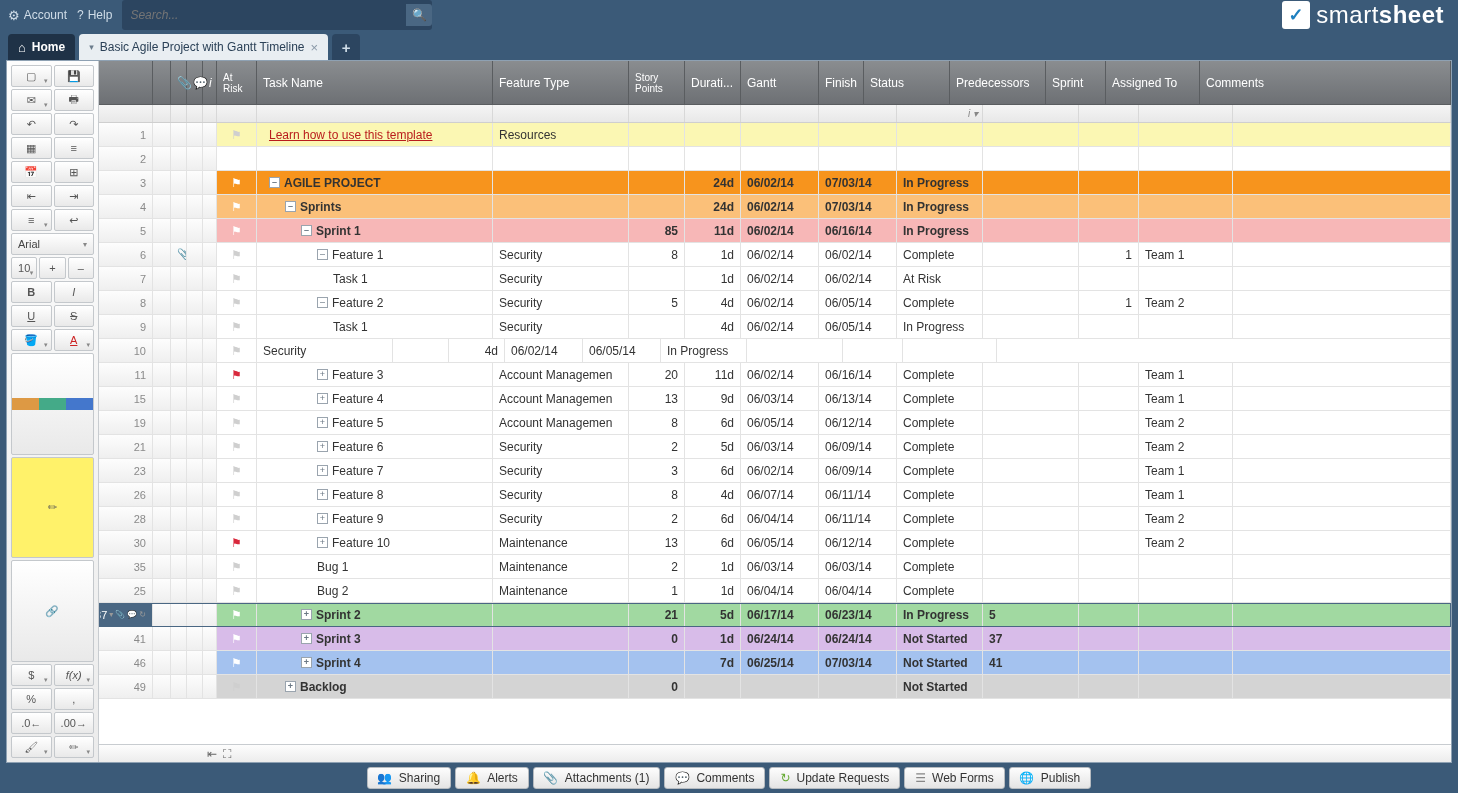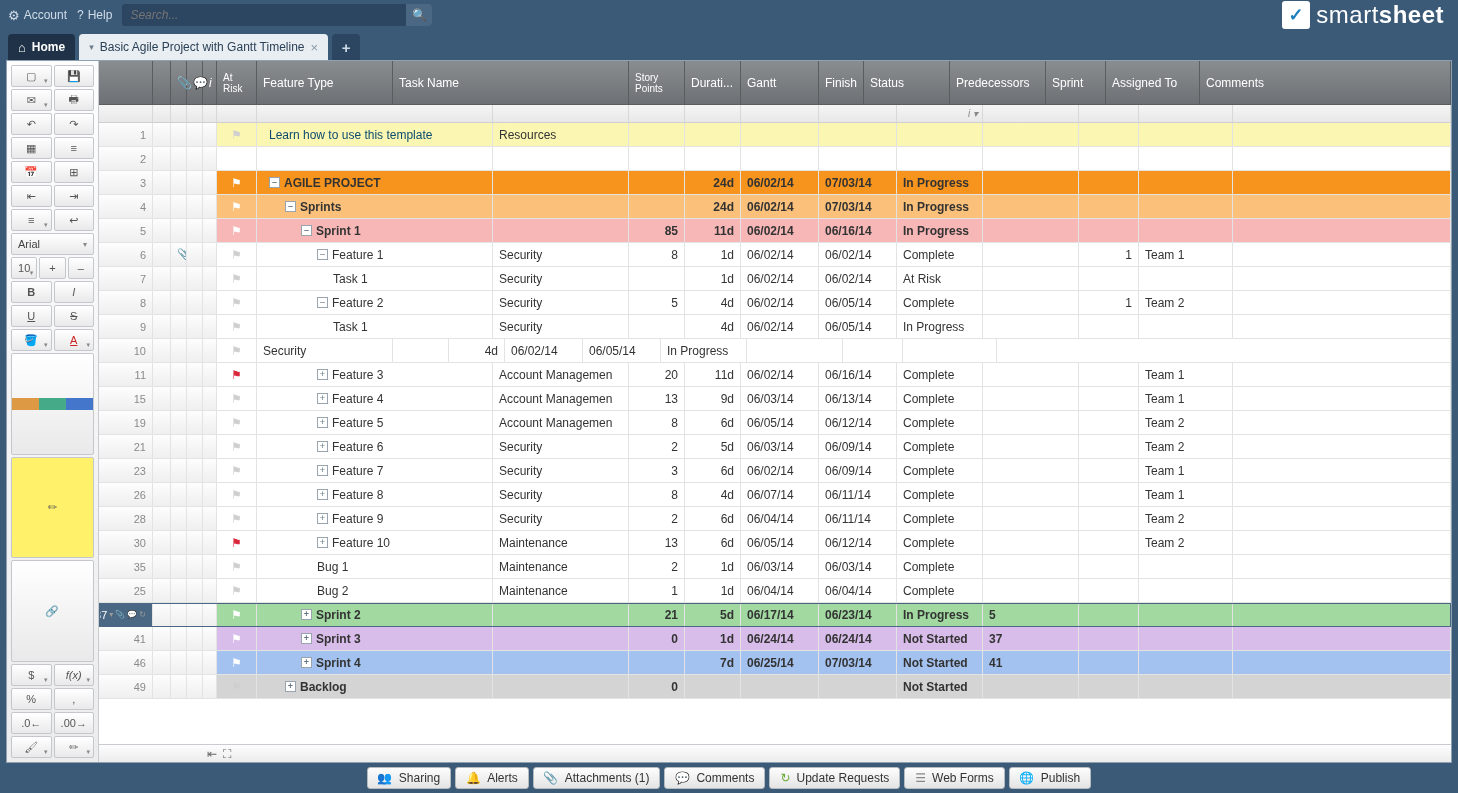--- a/index.html
+++ b/index.html
@@ -3,21 +3,21 @@
 <meta charset="utf-8">
 <style>
 * { margin:0; padding:0; box-sizing:border-box; font-family:Arial,sans-serif; }
 body { background:#3b5a78; font-size:12px; color:#333; overflow:hidden; }
 .app { display:flex; flex-direction:column; height:793px; width:1458px; }
 
 
 .topbar { height:30px; display:flex; align-items:center; padding:0 8px; gap:10px; color:#d0dde8; }
 .topbar .link { display:flex; align-items:center; gap:4px; cursor:pointer; font-size:12px; }
 .topbar .gear { font-size:13px; }
-.search-wrap { display:flex; align-items:center; background:#2c4560; border-radius:3px; height:22px; width:310px; }
+.search-wrap { display:flex; align-items:center; background:#2c4560; border-radius:3px; height:30px; width:310px; }
 .search-wrap input { flex:1; background:transparent; border:none; outline:none; color:#cfd8e2; padding:0 8px; font-style:italic; font-size:12px; }
 .search-btn { width:26px; height:22px; background:#4a6783; border-radius:0 3px 3px 0; display:flex; align-items:center; justify-content:center; cursor:pointer; color:#d7e2ec; font-size:12px; }
 .brand { margin-left:auto; display:flex; align-items:center; gap:6px; color:#fff; font-size:24px; letter-spacing:0.5px; margin-right:6px;}
 .brand .logo { width:28px; height:28px; background:#fff; border-radius:3px; display:flex; align-items:center; justify-content:center; color:#1e7fbf; font-weight:bold; font-size:18px;}
 .brand .thin { font-weight:300; }
 .brand .bold { font-weight:600; }
 
 
 .tabsrow { height:30px; display:flex; align-items:flex-end; padding:0 8px; gap:4px; }
 .tab { background:#e9eef2; border-radius:4px 4px 0 0; height:26px; display:flex; align-items:center; padding:0 10px; gap:6px; font-size:12px; color:#2b4157; cursor:pointer; }
@@ -51,21 +51,21 @@
 .row .c { border-right:1px solid #e3e3e3; display:flex; align-items:center; padding:0 6px; font-size:12px; overflow:hidden; white-space:nowrap;}
 .row .rn { justify-content:flex-end; color:#8a8a8a; background:linear-gradient(#fdfdfd,#efefef); font-size:11px;}
 .row .flag { justify-content:center; }
 .row .num { justify-content:flex-end; }
 .row.sel .rn { background:#4a6783; color:#fff; }
 .expander{ display:inline-flex; width:11px; height:11px; border:1px solid #9aa4ae; align-items:center; justify-content:center; font-size:9px; line-height:1; color:#6b7885; margin-right:4px; background:#fff; cursor:pointer;}
 .flag-icon{ font-size:12px; }
 .flag-gray{ color:#cfcfcf; }
 .flag-red{ color:#d9283c; }
 .flag-white{ color:#fff; }
-.link-text{ color:#0c4a6e; cursor:pointer; }
+.link-text{ color:#b91c1c; text-decoration:underline; cursor:pointer; }
 
 
 .w-rn{width:54px;} .w-gut{width:18px;} .w-att{width:16px;} .w-disc{width:16px;} .w-it{width:14px;}
 .w-risk{width:40px;} .w-task{width:236px;} .w-feat{width:136px;} .w-sp{width:56px;} .w-dur{width:56px;}
 .w-start{width:78px;} .w-fin{width:78px;} .w-stat{width:86px;} .w-pred{width:96px;} .w-sprint{width:60px;}
 .w-assn{width:94px;} .w-comm{width:130px;}
 
 
 .bg-yellow{background:#fbf7b3;} .bg-orange{background:#f7941d;} .bg-lorange{background:#fbc079;}
 .bg-pink{background:#f7b7b7;} .bg-green{background:#a1d9a1;} .bg-purple{background:#d8bce9;}
@@ -224,22 +224,22 @@
     <div class="gridwrap">
       <div class="hdr">
         <div class="hc w-rn"></div>
         <div class="hc w-gut"></div>
         <div class="hc w-att">📎</div>
         <div class="hc w-disc">💬</div>
         <div class="hc w-it">
             <i>i</i>
           </div>
         <div class="hc w-risk small">At Risk</div>
+        <div class="hc w-task">Task Name</div>
         <div class="hc w-feat">Feature Type</div>
-        <div class="hc w-task">Task Name</div>
         <div class="hc w-sp small">Story Points</div>
         <div class="hc w-dur">Durati...</div>
         <div class="hc w-start">Gantt</div>
         <div class="hc w-finish">Finish</div>
         <div class="hc w-stat">Status</div>
         <div class="hc w-pred">Predecessors</div>
         <div class="hc w-sprint">Sprint</div>
         <div class="hc w-assn">Assigned To</div>
         <div class="hc w-comm" style="flex:1">Comments</div>
       </div>

